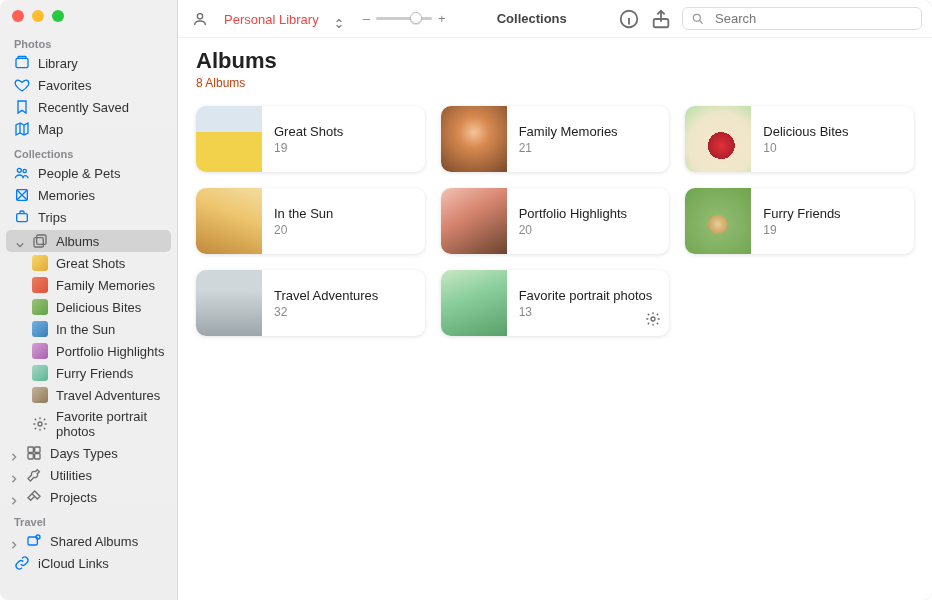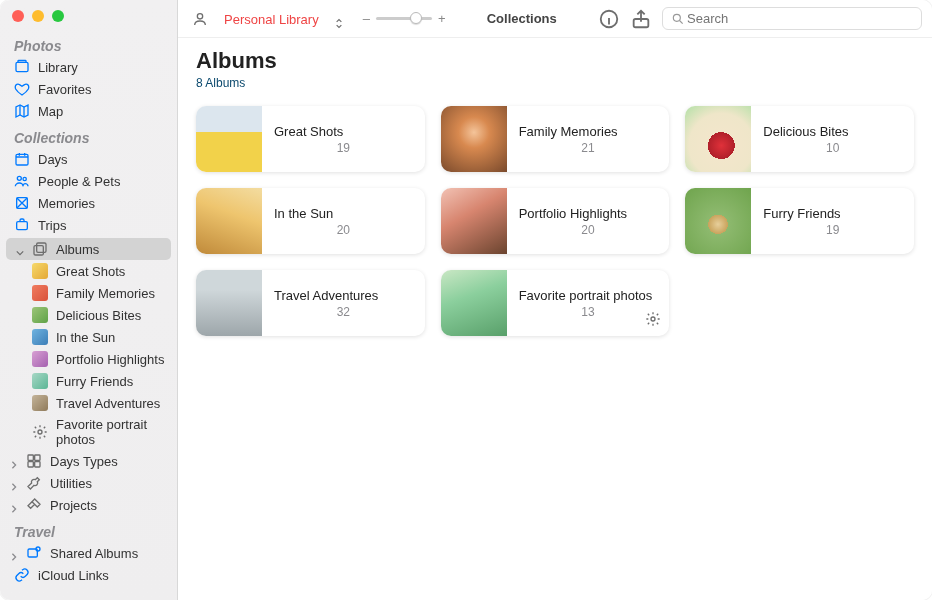--- a/index.html
+++ b/index.html
@@ -36,25 +36,24 @@
     align-items: center;
   }
   .traffic .dot {
     width: 12px; height: 12px; border-radius: 50%;
   }
   .dot.red { background:#ff5f57; }
   .dot.yellow { background:#febc2e; }
   .dot.green { background:#28c840; }
 
   .section-header {
-    font-size: 14px;
+    font-size: 11px;
     font-weight: 600;
     color: #8a8a8e;
     padding: 8px 14px 2px 14px;
-    font-style: italic;
   }
   .side-item {
     display: flex;
     align-items: center;
     gap: 8px;
     padding: 3px 10px 3px 14px;
     color: #323232;
     cursor: default;
     position: relative;
   }
@@ -149,40 +148,40 @@
     width: 22px; height: 22px;
     display:flex; align-items:center; justify-content:center;
     color:#6e6e6e;
   }
   .search {
     display:flex; align-items:center;
     background:#fff;
     border:1px solid #ddd;
     border-radius:6px;
     padding:3px 8px;
-    width: 260px;
+    width: 240px;
     color:#999;
-    gap:2px;
+    gap:10px;
   }
   .search input {
     border:none; outline:none; font-size:13px; flex:1; background:transparent;
   }
 
   .content {
     padding: 10px 18px;
     overflow:auto;
   }
   .page-title {
     font-size: 22px;
     font-weight: 700;
     color:#222;
   }
   .page-subtitle {
     font-size: 12px;
-    color:#0c4a6e;
+    color:#c2410c;
     margin-top: 2px;
     margin-bottom: 16px;
   }
   .grid {
     display: grid;
     grid-template-columns: repeat(3, 1fr);
     gap: 16px;
     max-width: 740px;
   }
   .card {
@@ -208,21 +207,20 @@
     font-size: 13px;
     color:#222;
     white-space:nowrap;
     overflow:hidden;
     text-overflow:ellipsis;
   }
   .card .count {
     font-size: 12px;
     color:#8a8a8e;
     margin-top:2px;
-    text-align:center;
   }
   .card .gear {
     position:absolute;
     right:8px; bottom:6px;
     color:#6e6e6e;
   }
   .gear svg { width:16px; height:16px; }
 
   
   .art.a0 { background: linear-gradient(180deg,#dce6ee 40%,#f2d24a 40%); }
@@ -265,38 +263,37 @@
       <span class="icon">
         <svg viewBox="0 0 24 24" fill="none" stroke="currentColor" stroke-width="2">
             <path d="M12 21s-7-4.5-9.5-9C.5 7 4 3.5 7.5 5 9 5.6 12 8 12 8s3-2.4 4.5-3C20 3.5 23.5 7 21.5 12 19 16.5 12 21 12 21z"></path>
           </svg>
       </span>
       <span class="label">Favorites</span>
     </div>
     <div class="side-item">
       <span class="icon">
         <svg viewBox="0 0 24 24" fill="none" stroke="currentColor" stroke-width="2">
+            <path d="M6 3h12v18l-6-4-6 4z"></path>
+          </svg>
+      </span>
+      <span class="label">Recently Saved</span>
+    </div>
+    <div class="side-item">
+      <span class="icon">
+        <svg viewBox="0 0 24 24" fill="none" stroke="currentColor" stroke-width="2">
             <path d="M9 3 3 6v15l6-3 6 3 6-3V3l-6 3-6-3z"></path>
             <path d="M9 3v15M15 6v15"></path>
           </svg>
       </span>
       <span class="label">Map</span>
     </div>
 
     <div class="section-header">Collections</div>
 
-    <div class="side-item">
-      <span class="icon">
-        <svg viewBox="0 0 24 24" fill="none" stroke="currentColor" stroke-width="2">
-            <rect x="3" y="5" width="18" height="16" rx="2"></rect>
-            <path d="M3 9h18M8 3v4M16 3v4"></path>
-          </svg>
-      </span>
-      <span class="label">Days</span>
-    </div>
     <div class="side-item">
       <span class="icon">
         <svg viewBox="0 0 24 24" fill="none" stroke="currentColor" stroke-width="2">
             <circle cx="8" cy="8" r="3"></circle>
             <circle cx="16" cy="9" r="2.5"></circle>
             <path d="M2 20c0-3 3-5 6-5s6 2 6 5M13 20c0-2 2-4 4-4s4 2 4 4"></path>
           </svg>
       </span>
       <span class="label">People &amp; Pets</span>
     </div>

